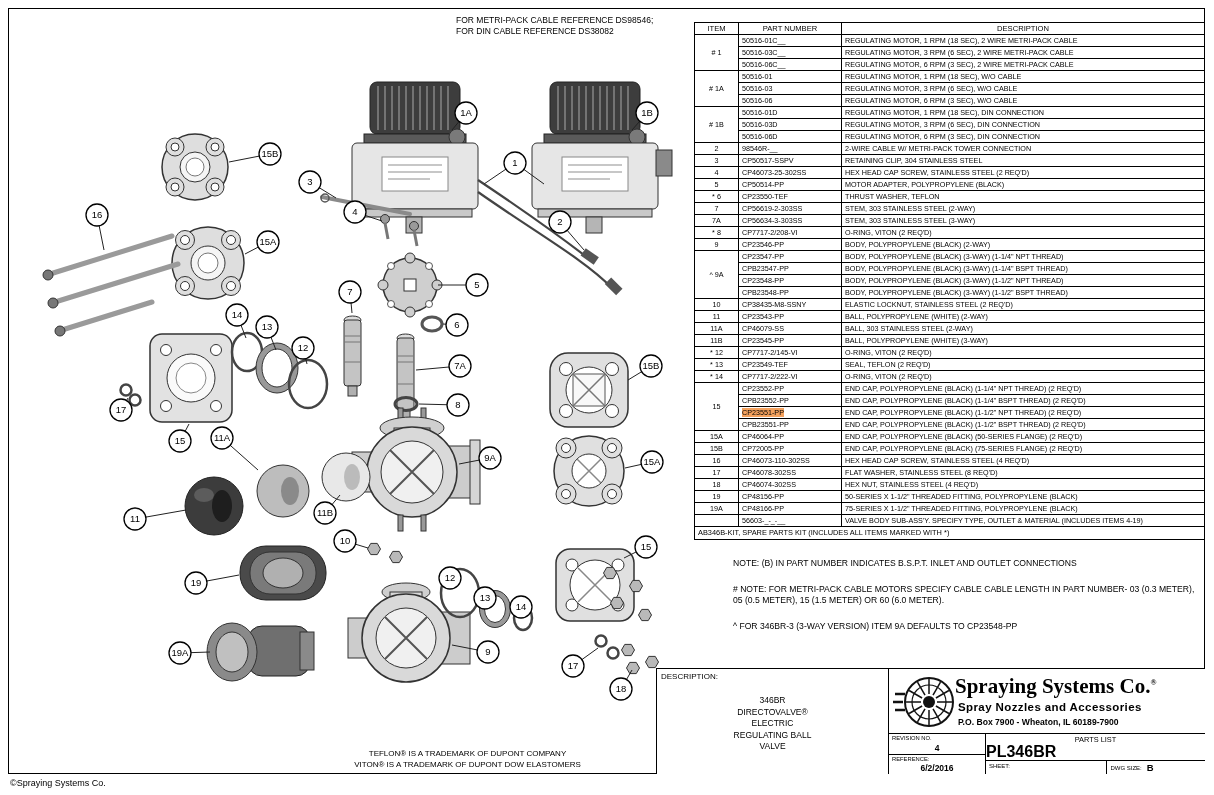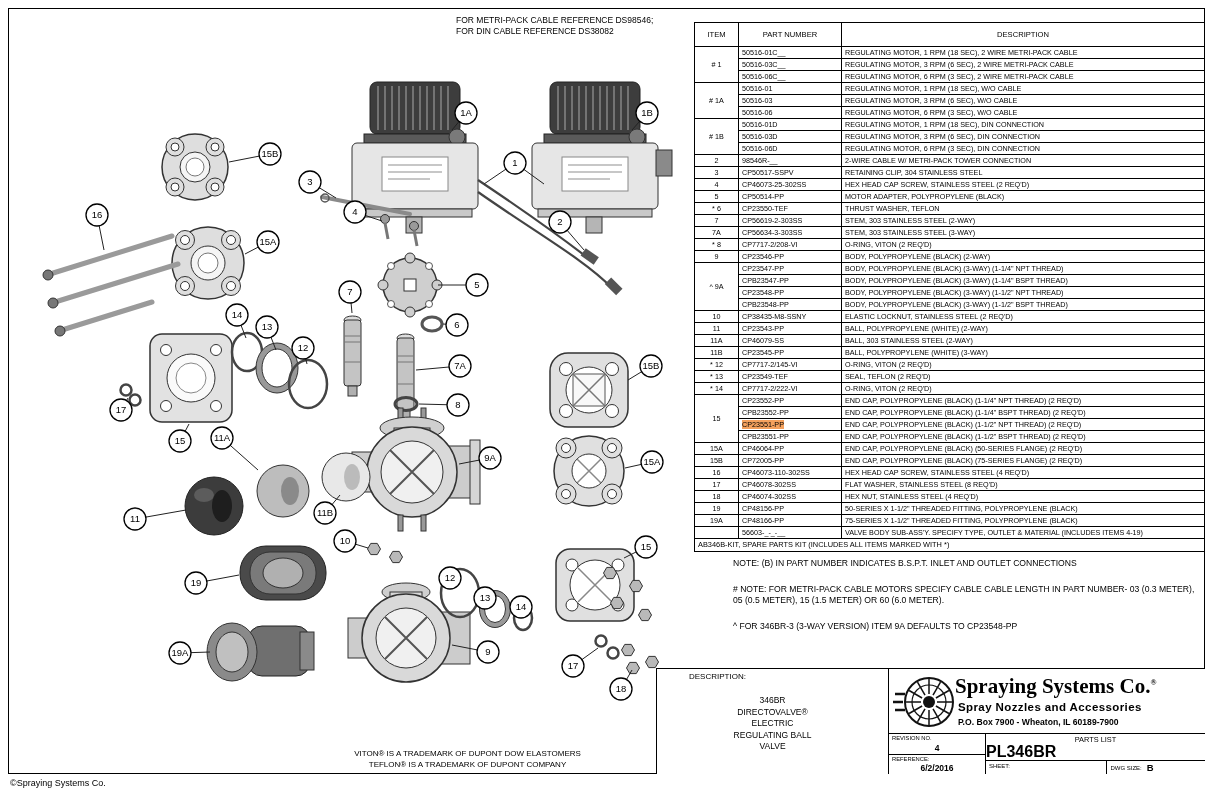--- a/index.html
+++ b/index.html
@@ -8,36 +8,36 @@
     width:1214px; height:795px; position:relative; background:#fff;
     font-family:"Liberation Sans", sans-serif; color:#000; overflow:hidden;
   }
   .sheet-border { position:absolute; left:8px; top:8px; width:1197px; height:766px; border:1.6px solid #000; z-index:0; }
   .copyright { position:absolute; left:10px; top:778px; font-size:9px; }
 
   .header-note { position:absolute; left:456px; top:15px; font-size:8.5px; line-height:11px; white-space:nowrap; }
 
   
   .parts-table { position:absolute; left:694px; top:22px; width:511px; border-collapse:collapse; table-layout:fixed; background:#fff; z-index:3; }
-  .parts-table th { border:1px solid #000; font-size:7.6px; font-weight:normal; line-height:11px; padding:6px; text-align:center; }
+  .parts-table th { border:1px solid #000; font-size:7.6px; font-weight:normal; line-height:11px; padding:0; text-align:center; }
   .parts-table td { border:1px solid #000; font-size:7.2px; line-height:11px; padding:0 3px; overflow:hidden; }
   .c-item { text-align:center; white-space:nowrap; padding:0 1px !important; }
   .c-part { white-space:nowrap;margin-left:44px; }
   .c-desc { white-space:nowrap; }
   .wrap  { white-space:normal !important; line-height:10px !important; }
   .hl { background:#f4a15d; }
   .kit-cell { font-size:7.4px !important; line-height:12px !important; }
 
   .notes { position:absolute; left:694px; top:558px; width:508px; font-size:8.6px; line-height:11px; z-index:3; }
   .note { margin-bottom:15px;padding-left:39px; }
 
   
   .title-block { position:absolute; left:656px; top:668px; width:549px; height:106px; border-top:1.6px solid #000; border-left:1.6px solid #000; display:flex; background:#fff; z-index:3; }
   .tb-desc { width:232px; border-right:1.6px solid #000; position:relative; }
-  .tb-desc-label { position:absolute; left:4px; top:3px; font-size:8px;margin-left:28px; }
+  .tb-desc-label { position:absolute; left:4px; top:3px; font-size:8px; }
   .tb-desc-lines { position:absolute; left:0; right:0; top:26px; text-align:center; font-size:8.5px; line-height:11.5px; }
   .tb-right { flex:1; display:flex; flex-direction:column; }
   .tb-logo { height:66px; border-bottom:1.6px solid #000; position:relative; }
   .tb-logo-svg { position:absolute; left:4px; top:3px; }
   .tb-company { position:absolute; left:66px; top:5px; font-family:"Liberation Serif", serif; font-weight:bold; font-size:21px; white-space:nowrap; }
   .tb-company sup { font-size:8px; }
   .tb-tagline { position:absolute; left:69px; top:32px; font-weight:bold; font-size:11.5px; letter-spacing:.4px; white-space:nowrap; }
   .tb-address { position:absolute; left:69px; top:48px; font-size:8.6px; font-weight:bold; white-space:nowrap; }
   .tb-bottom { flex:1; display:flex; }
   .tb-revcol { width:97px; border-right:1.6px solid #000; display:flex; flex-direction:column; }
@@ -692,17 +692,17 @@
             <span>DWG SIZE:</span>
             <span class="tb-dwg-val">B</span>
           </div>
         </div>
       </div>
     </div>
   </div>
 </div>
 
 <div class="trademark">
+  <div>TEFLON® IS A TRADEMARK OF DUPONT COMPANY</div>
   <div>VITON® IS A TRADEMARK OF DUPONT DOW ELASTOMERS</div>
-  <div>TEFLON® IS A TRADEMARK OF DUPONT COMPANY</div>
 </div>
 
 <div class="copyright">©Spraying Systems Co.</div>
 
 </body></html>

